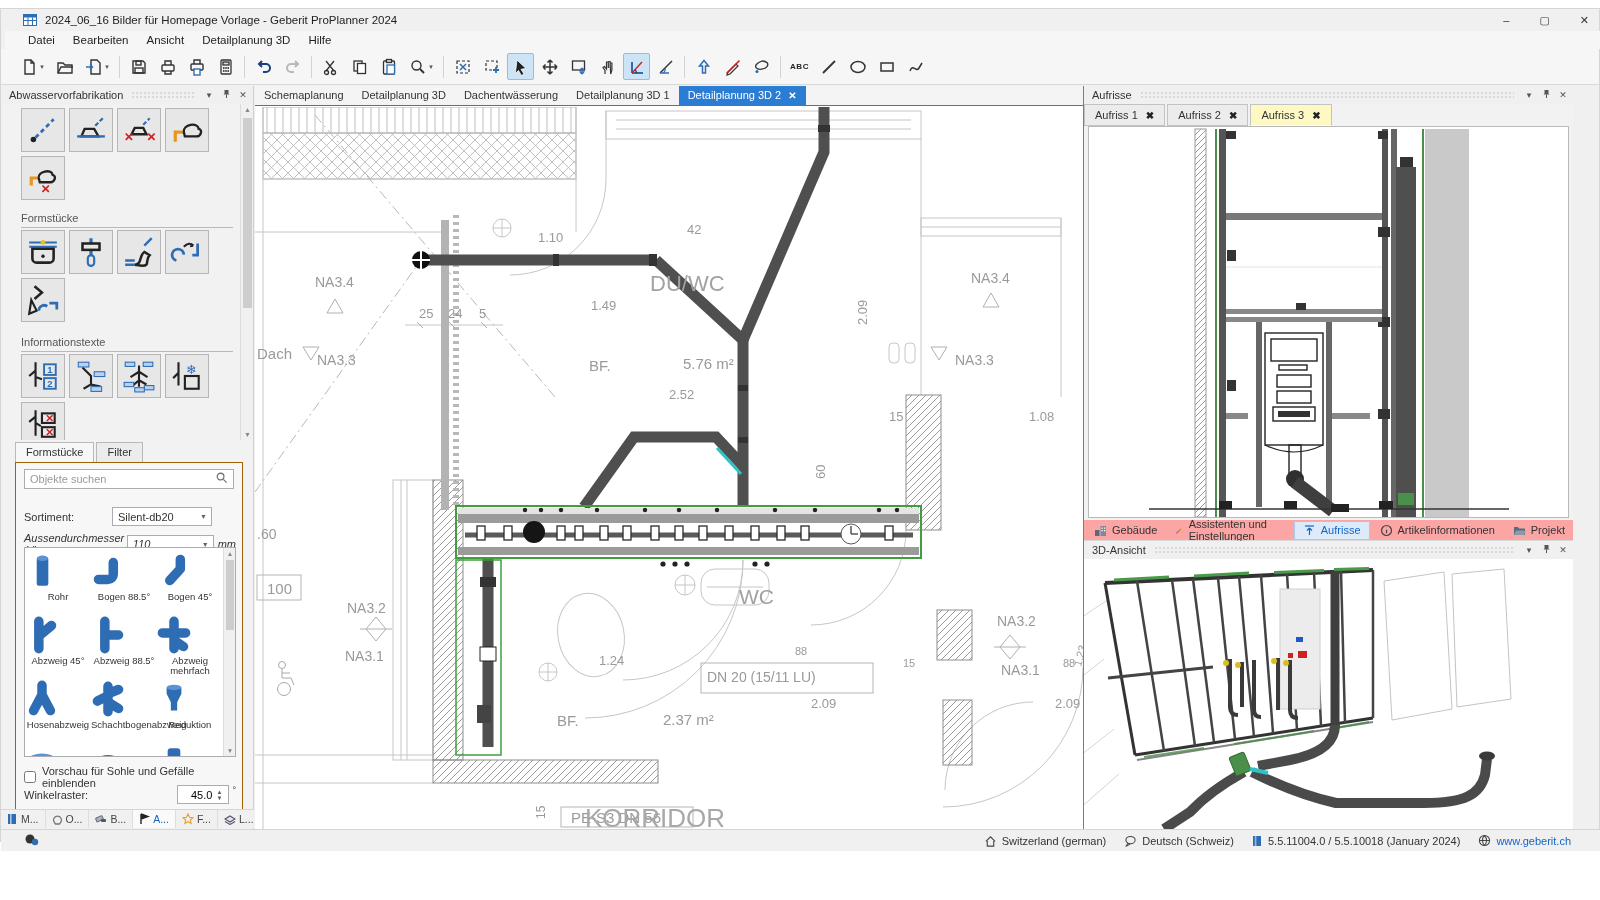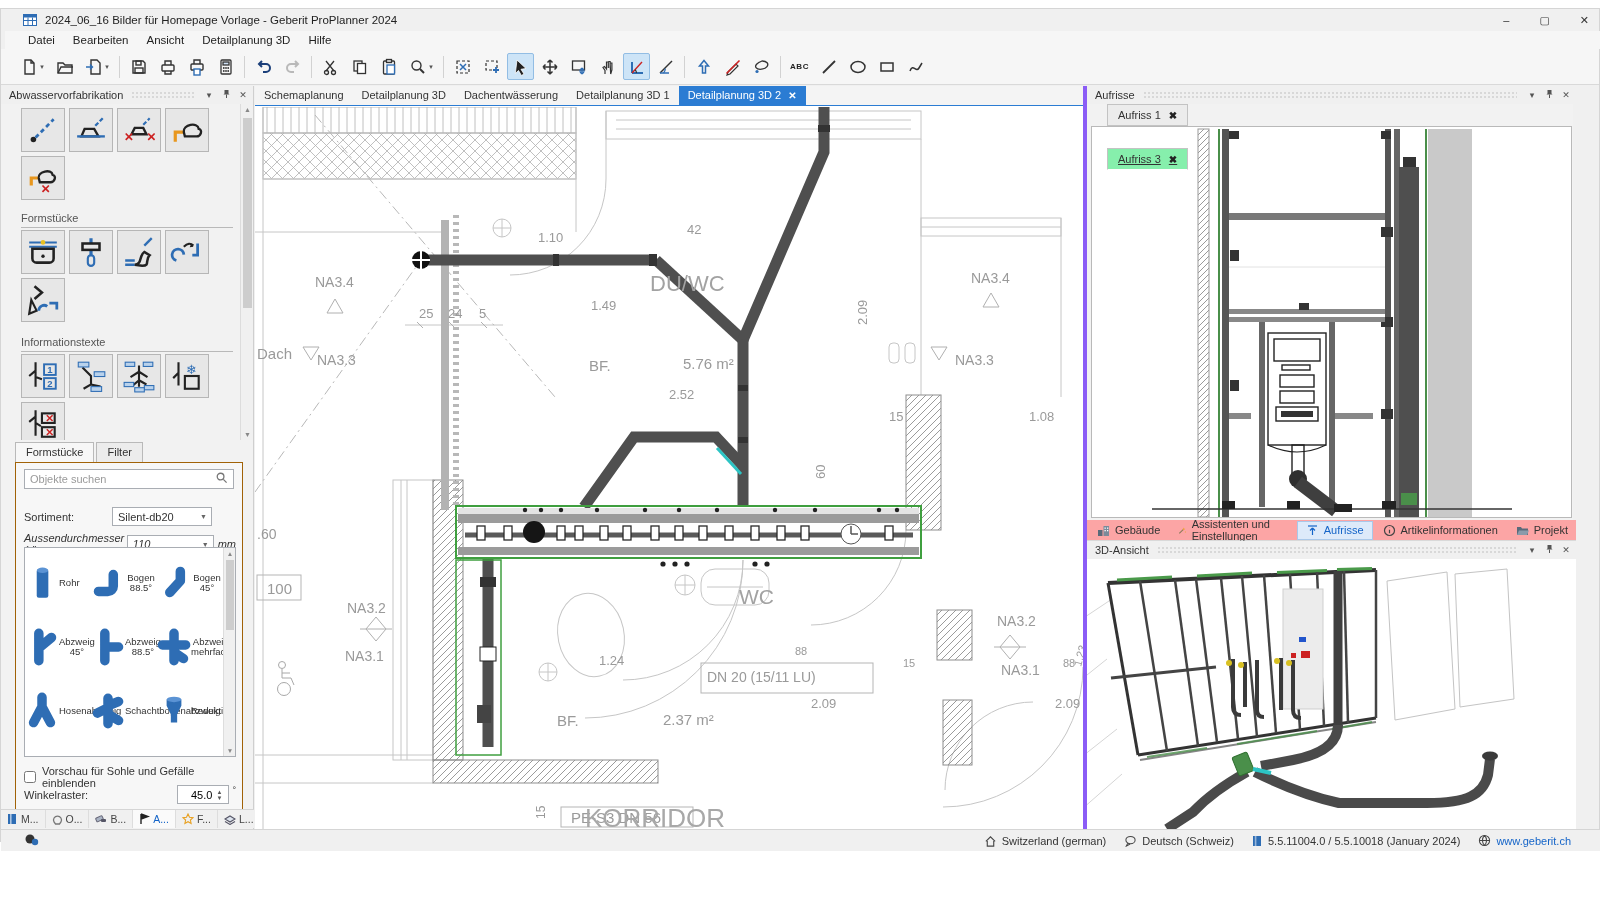--- a/index.html
+++ b/index.html
@@ -25,21 +25,21 @@
   .tbtn.active { background:#cde4f7; border-color:#92bde4; }
   .tbtn.withdrop { width:34px; }
   .tsep { width:1px; height:22px; background:#d2d2d2; margin:0 4px; }
   .drop { font-size:7px; color:#555; margin-left:2px; }
   .abctxt { font-size:8px; font-weight:bold; color:#222; letter-spacing:0.5px; }
 
   
   .main { position:absolute; left:0; top:77px; width:100%; height:883px; }
   .leftpanel { position:absolute; left:0; top:0; width:253px; height:743px; background:#f2f2f2; border-right:1px solid #cfcfcf; }
   .centerarea { position:absolute; left:254px; top:0; width:828px; height:743px; background:#fff; }
-  .rightdock { position:absolute; left:1082px; top:0; width:490px; height:743px; background:#f2f2f2; border-left:4px solid #8b5cf6; }
+  .rightdock { position:absolute; left:1082px; top:0; width:490px; height:743px; background:#f2f2f2; border-left:1px solid #8b5cf6; }
 
   
   .phead { height:18px; display:flex; align-items:center; background:#f0f0f0; font-size:11px; color:#333; }
   .phead .ptitle { margin-left:8px; white-space:nowrap; }
   .phead .pdots { flex:1; height:8px; margin:0 8px; background-image:radial-gradient(#d8d8d8 1px, transparent 1px); background-size:4px 4px; }
   .phead .pic { width:14px; text-align:center; font-size:9px; color:#555; margin-right:3px; }
 
   
   .palette { position:absolute; left:0; top:18px; width:240px; height:336px; overflow:hidden; }
   .pbtn { position:absolute; width:44px; height:44px; background:#e7e7e7; border:1px solid #b6b6b6; display:flex; align-items:center; justify-content:center; }
@@ -58,21 +58,21 @@
   .searchwrap input { flex:1; border:none; outline:none; font-size:11px; color:#333; padding-left:5px; font-family:"Liberation Sans",sans-serif; background:transparent; }
   .searchwrap input::placeholder { color:#9a9a9a; }
   .mag { width:18px; }
   .frow { position:absolute; left:8px; font-size:11px; color:#333; display:flex; align-items:center; width:212px;margin-top:12px; }
   .frow .sel { margin-left:auto; width:100px; height:19px; border:1px solid #a9adb3; background:#fff; font-size:11px; display:flex; align-items:center; padding-left:5px; position:relative; }
   .frow .sel .car { position:absolute; right:4px; font-size:7px; color:#666; }
   .frow .unit { margin-left:4px; width:20px; }
   .frow.r2 .sel { width:100px; margin-right:24px; }
   .itemsbox { position:absolute; left:8px; top:84px; width:212px; height:210px; border:1px solid #a9adb3; background:#fff; overflow:hidden; }
   .grid { position:absolute; left:0; top:2px; width:198px; display:flex; flex-wrap:wrap; }
-  .part-cell { width:66px; height:64px; display:flex; flex-direction:row; align-items:center; }
+  .part-cell { width:66px; height:64px; display:flex; flex-direction:column; }
   .part-ico { height:40px; display:flex; align-items:flex-end; }
   .part-lbl { font-size:9.5px; color:#333; text-align:center; line-height:1.1; margin-top:2px; }
   .ivscroll { position:absolute; right:0; top:0; width:12px; height:100%; background:#f0f0f0; border-left:1px solid #ddd; font-size:6.5px; color:#888; text-align:center; }
   .ivscroll .thumb { position:absolute; left:2px; top:12px; width:8px; height:70px; background:#cdcdcd; }
   .chkrow { position:absolute; left:8px; top:302px; display:flex; align-items:center; font-size:11px; color:#333; }
   .chkrow input { width:12px; height:12px; margin-right:6px; }
   .wrow { position:absolute; left:8px; top:322px; width:212px; display:flex; align-items:center; font-size:11px; color:#333; }
   .spin { margin-left:auto; width:52px; height:19px; border:1px solid #a9adb3; background:#fff; display:flex; align-items:center; }
   .spin input { width:34px; border:none; outline:none; font-size:11px; text-align:right; font-family:"Liberation Sans",sans-serif; }
   .spin .arr { width:14px; font-size:6px; color:#555; line-height:6px; text-align:center; }
@@ -85,23 +85,23 @@
 
   
   .ctabs { position:absolute; left:0; top:0; width:828px; height:20px; background:#f4f4f4; display:flex; align-items:flex-end; font-size:11px; color:#333; border-bottom:1px solid #2b7cd3; }
   .ctab { padding:3px 9px 4px; white-space:nowrap;margin-top:41px; }
   .ctab.on { background:#2b7cd3; color:#fff; display:flex; gap:7px; align-items:center; }
   .ctab.on .x { font-size:10px; font-weight:bold; }
   .planwrap { position:absolute; left:0; top:21px; width:828px; height:722px; background:#fff; }
 
   
   .aufpanel { position:absolute; left:0; top:0; width:489px; height:434px; }
-  .auftabs { position:absolute; left:20px; top:18px; display:flex; font-size:11px; color:#333;flex-direction:column; }
+  .auftabs { position:absolute; left:0; top:18px; display:flex; font-size:11px; color:#333; }
   .auftab { display:flex; align-items:center; gap:8px; padding:4px 10px; border:1px solid #c3c3c3; background:#ececec; margin-right:2px; }
-  .auftab.on { background:#86efac; border-bottom-color:#fff; position:relative; z-index:2;text-decoration:underline; }
+  .auftab.on { background:#fef9c3; border-bottom-color:#fff; position:relative; z-index:2; }
   .auftab .x { font-weight:bold; font-size:10px; color:#222; }
   .aufcontent { position:absolute; left:4px; top:40px; width:481px; height:392px; background:#fff; border:1px solid #b9b9b9; overflow:hidden; }
 
   .docktabs { position:absolute; left:0; top:434px; width:489px; height:21px; background:#fca5a5; display:flex; align-items:center; font-size:11px; color:#333; border-bottom:1px solid #d9d9d9; }
   .dtab { display:flex; align-items:center; gap:5px; padding:2px 8px; margin-left:2px; }
   .dtab.on { background:#ddeafa; border:1px solid #a9c8ea; color:#1464c8; }
 
   .v3dpanel { position:absolute; left:0; top:455px; width:489px; height:288px; }
   .v3dcontent { position:absolute; left:0; top:18px; width:489px; height:270px; background:#fff; overflow:hidden; }
 

